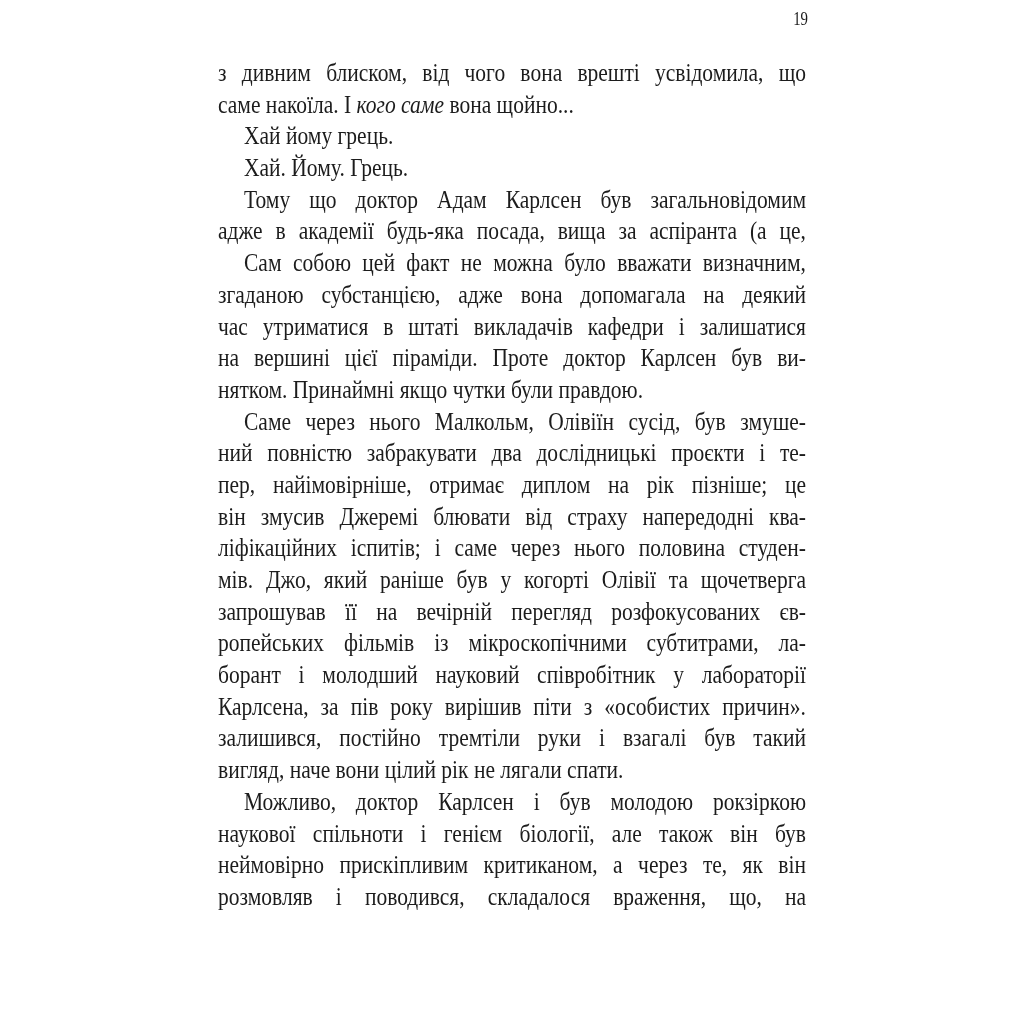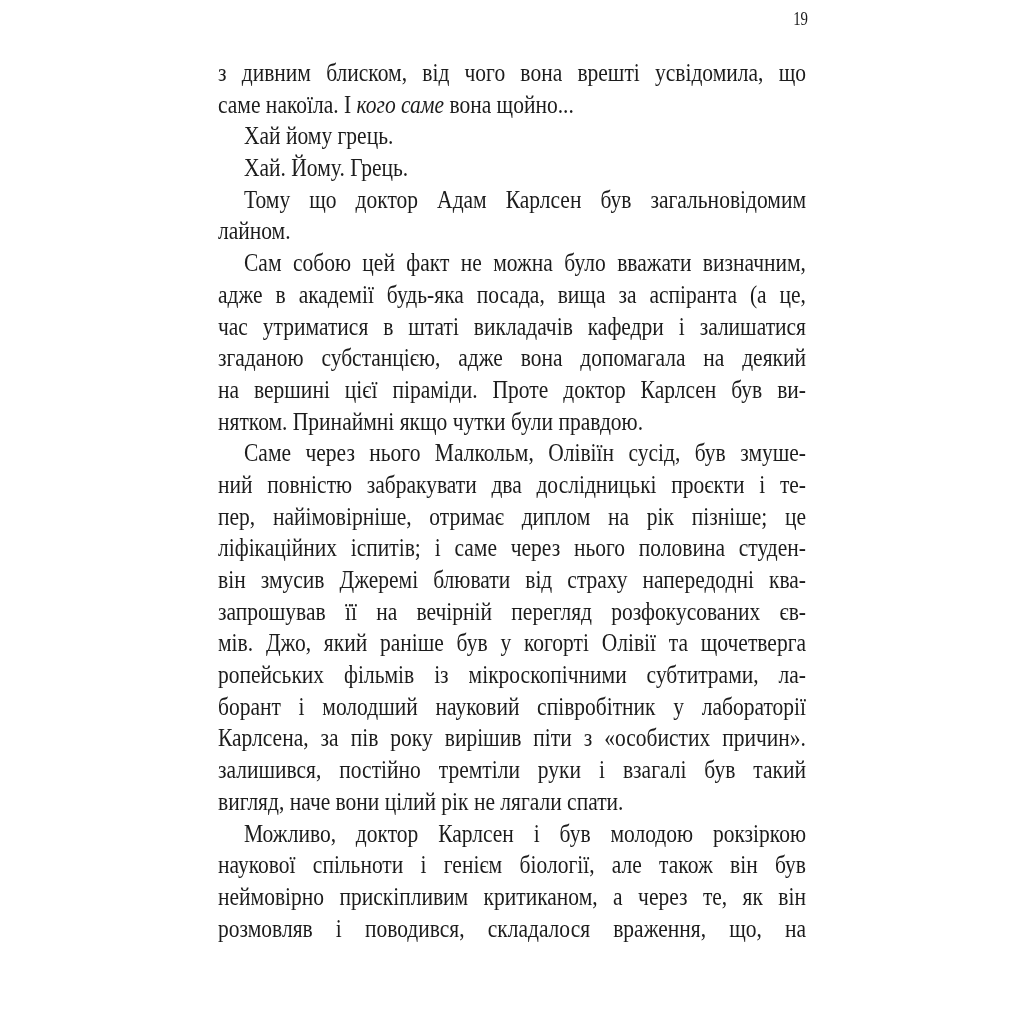--- a/index.html
+++ b/index.html
@@ -25,34 +25,33 @@
 <body>
 
 <div class="page-number">19</div>
 
 <div class="text-column" id="text-column">
     <div class="line"><span style="white-space: nowrap; display: inline-block; transform-origin: left top; transform: scaleX(0.86); word-spacing: 11.4593px;">з дивним блиском, від чого вона врешті усвідомила, що</span></div>
     <div class="line"><span style="white-space: nowrap; display: inline-block; transform-origin: left top; transform: scaleX(0.86);"><span>саме накоїла. І </span><em>кого саме</em><span> вона щойно...</span></span></div>
     <div class="line indent"><span style="white-space: nowrap; display: inline-block; transform-origin: left top; transform: scaleX(0.86);">Хай йому грець.</span></div>
     <div class="line indent"><span style="white-space: nowrap; display: inline-block; transform-origin: left top; transform: scaleX(0.86);">Хай. Йому. Грець.</span></div>
     <div class="line indent"><span style="white-space: nowrap; display: inline-block; transform-origin: left top; transform: scaleX(0.86); word-spacing: 15.8887px;">Тому що доктор Адам Карлсен був загальновідомим</span></div>
-    <div class="line"><span style="white-space: nowrap; display: inline-block; transform-origin: left top; transform: scaleX(0.86);">лайном.</span></div>
+    <div class="line"><span style="white-space: nowrap; display: inline-block; transform-origin: left top; transform: scaleX(0.86); word-spacing: 8.80927px;">адже в академії будь-яка посада, вища за аспіранта (а це,</span></div>
     <div class="line indent"><span style="white-space: nowrap; display: inline-block; transform-origin: left top; transform: scaleX(0.86); word-spacing: 7.01222px;">Сам собою цей факт не можна було вважати визначним,</span></div>
-    <div class="line"><span style="white-space: nowrap; display: inline-block; transform-origin: left top; transform: scaleX(0.86); word-spacing: 8.80927px;">адже в академії будь-яка посада, вища за аспіранта (а це,</span></div>
+    <div class="line"><span style="white-space: nowrap; display: inline-block; transform-origin: left top; transform: scaleX(0.86); word-spacing: 14.417px;">згаданою субстанцією, адже вона допомагала на деякий</span></div>
     <div class="line"><span style="white-space: nowrap; display: inline-block; transform-origin: left top; transform: scaleX(0.86); word-spacing: 11.132px;">час утриматися в штаті викладачів кафедри і залишатися</span></div>
-    <div class="line"><span style="white-space: nowrap; display: inline-block; transform-origin: left top; transform: scaleX(0.86); word-spacing: 14.417px;">згаданою субстанцією, адже вона допомагала на деякий</span></div>
     <div class="line"><span style="white-space: nowrap; display: inline-block; transform-origin: left top; transform: scaleX(0.86); word-spacing: 11.1331px;">на вершині цієї піраміди. Проте доктор Карлсен був ви-</span></div>
     <div class="line"><span style="white-space: nowrap; display: inline-block; transform-origin: left top; transform: scaleX(0.86);">нятком. Принаймні якщо чутки були правдою.</span></div>
     <div class="line indent"><span style="white-space: nowrap; display: inline-block; transform-origin: left top; transform: scaleX(0.86); word-spacing: 10.5363px;">Саме через нього Малкольм, Олівіїн сусід, був змуше-</span></div>
     <div class="line"><span style="white-space: nowrap; display: inline-block; transform-origin: left top; transform: scaleX(0.86); word-spacing: 10.8262px;">ний повністю забракувати два дослідницькі проєкти і те-</span></div>
     <div class="line"><span style="white-space: nowrap; display: inline-block; transform-origin: left top; transform: scaleX(0.86); word-spacing: 14.3619px;">пер, найімовірніше, отримає диплом на рік пізніше; це</span></div>
+    <div class="line"><span style="white-space: nowrap; display: inline-block; transform-origin: left top; transform: scaleX(0.86); word-spacing: 11.2659px;">він змусив Джеремі блювати від страху напередодні ква-</span></div>
     <div class="line"><span style="white-space: nowrap; display: inline-block; transform-origin: left top; transform: scaleX(0.86); word-spacing: 9.80165px;">ліфікаційних іспитів; і саме через нього половина студен-</span></div>
-    <div class="line"><span style="white-space: nowrap; display: inline-block; transform-origin: left top; transform: scaleX(0.86); word-spacing: 11.2659px;">він змусив Джеремі блювати від страху напередодні ква-</span></div>
+    <div class="line"><span style="white-space: nowrap; display: inline-block; transform-origin: left top; transform: scaleX(0.86); word-spacing: 8.62177px;">мів. Джо, який раніше був у когорті Олівії та щочетверга</span></div>
     <div class="line"><span style="white-space: nowrap; display: inline-block; transform-origin: left top; transform: scaleX(0.86); word-spacing: 16.1853px;">запрошував її на вечірній перегляд розфокусованих єв-</span></div>
-    <div class="line"><span style="white-space: nowrap; display: inline-block; transform-origin: left top; transform: scaleX(0.86); word-spacing: 8.62177px;">мів. Джо, який раніше був у когорті Олівії та щочетверга</span></div>
     <div class="line"><span style="white-space: nowrap; display: inline-block; transform-origin: left top; transform: scaleX(0.86); word-spacing: 16.9348px;">ропейських фільмів із мікроскопічними субтитрами, ла-</span></div>
     <div class="line"><span style="white-space: nowrap; display: inline-block; transform-origin: left top; transform: scaleX(0.86); word-spacing: 14.3467px;">борант і молодший науковий співробітник у лабораторії</span></div>
     <div class="line"><span style="white-space: nowrap; display: inline-block; transform-origin: left top; transform: scaleX(0.86); word-spacing: 7.7366px;">Карлсена, за пів року вирішив піти з «особистих причин».</span></div>
     <div class="line"><span style="white-space: nowrap; display: inline-block; transform-origin: left top; transform: scaleX(0.86); word-spacing: 14.6387px;">залишився, постійно тремтіли руки і взагалі був такий</span></div>
     <div class="line"><span style="white-space: nowrap; display: inline-block; transform-origin: left top; transform: scaleX(0.86);">вигляд, наче вони цілий рік не лягали спати.</span></div>
     <div class="line indent"><span style="white-space: nowrap; display: inline-block; transform-origin: left top; transform: scaleX(0.86); word-spacing: 16.8392px;">Можливо, доктор Карлсен і був молодою рокзіркою</span></div>
     <div class="line"><span style="white-space: nowrap; display: inline-block; transform-origin: left top; transform: scaleX(0.86); word-spacing: 13.8636px;">наукової спільноти і генієм біології, але також він був</span></div>
     <div class="line"><span style="white-space: nowrap; display: inline-block; transform-origin: left top; transform: scaleX(0.86); word-spacing: 11.6744px;">неймовірно прискіпливим критиканом, а через те, як він</span></div>
     <div class="line"><span style="white-space: nowrap; display: inline-block; transform-origin: left top; transform: scaleX(0.86); word-spacing: 20.6358px;">розмовляв і поводився, складалося враження, що, на</span></div>
   </div>

